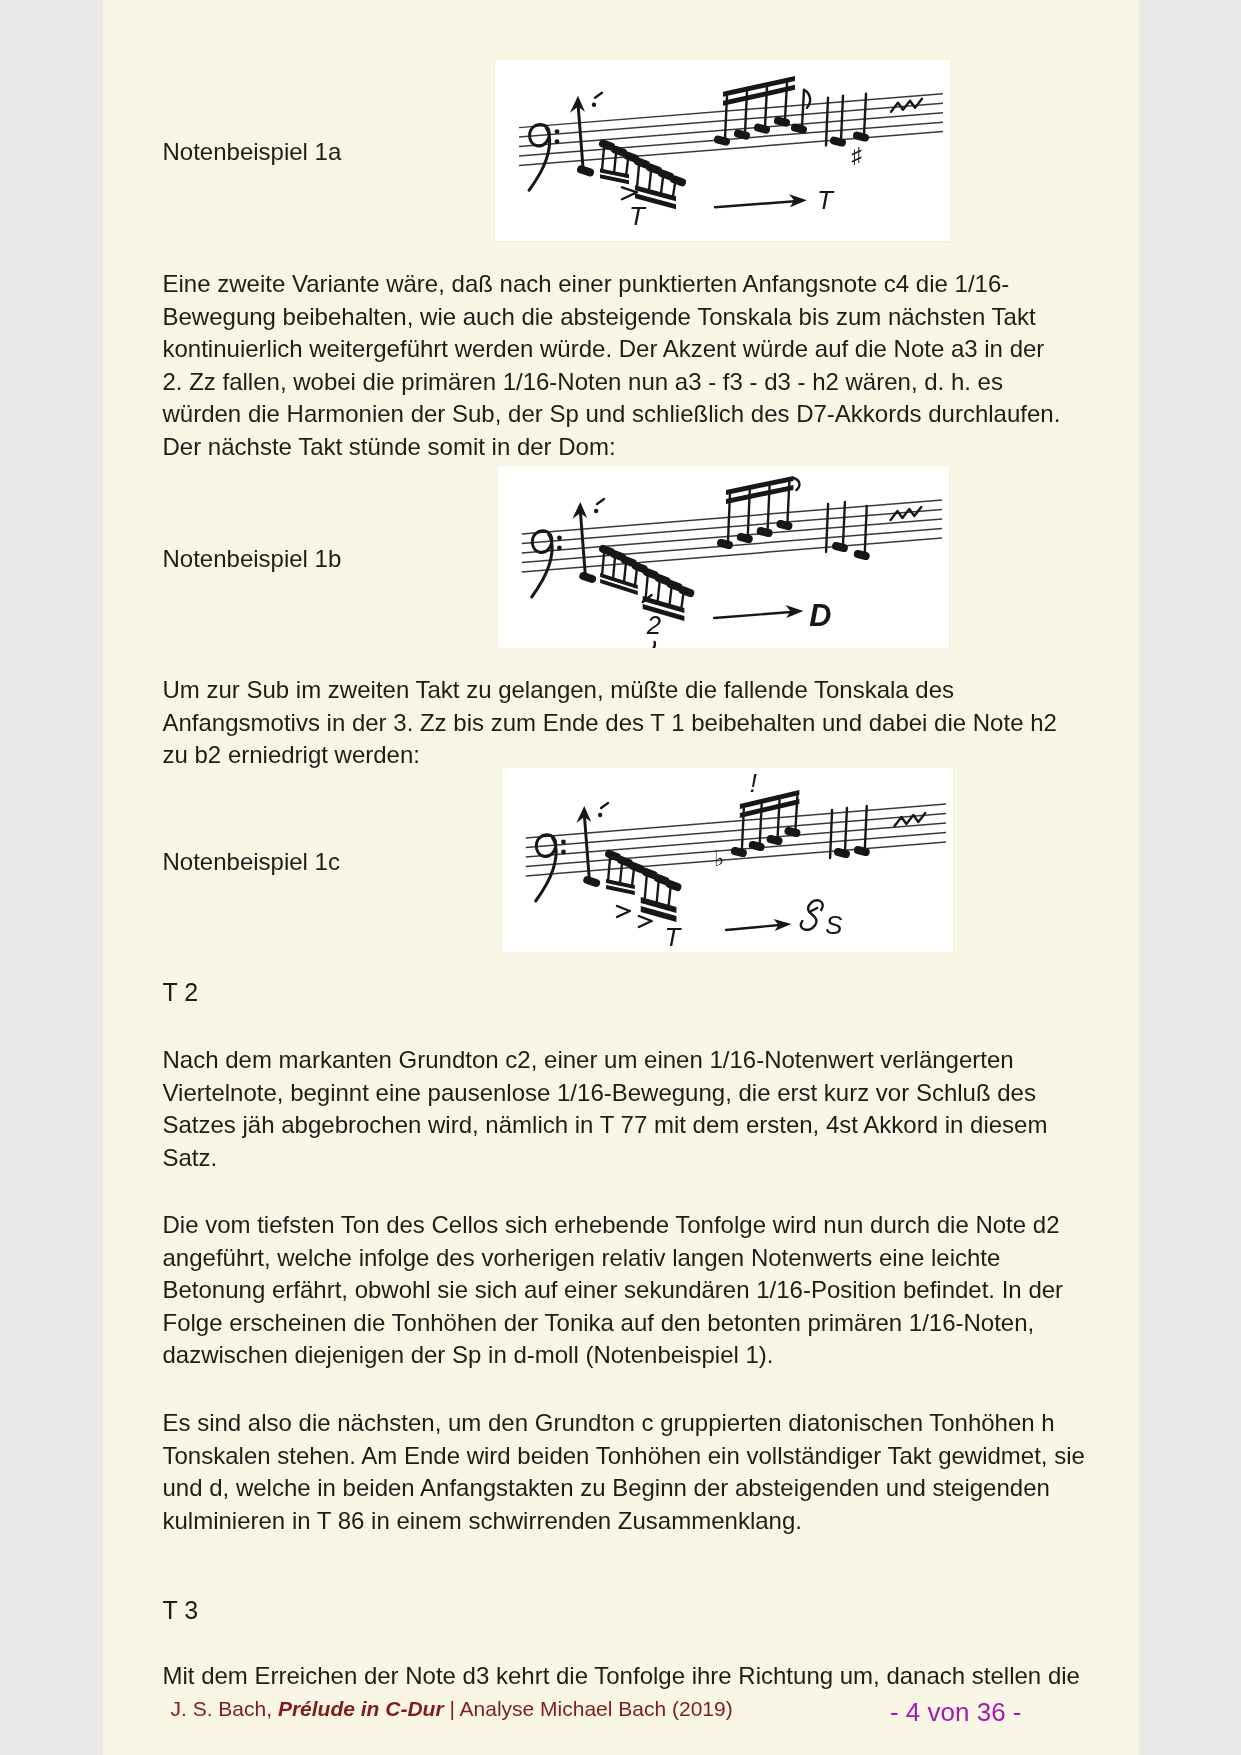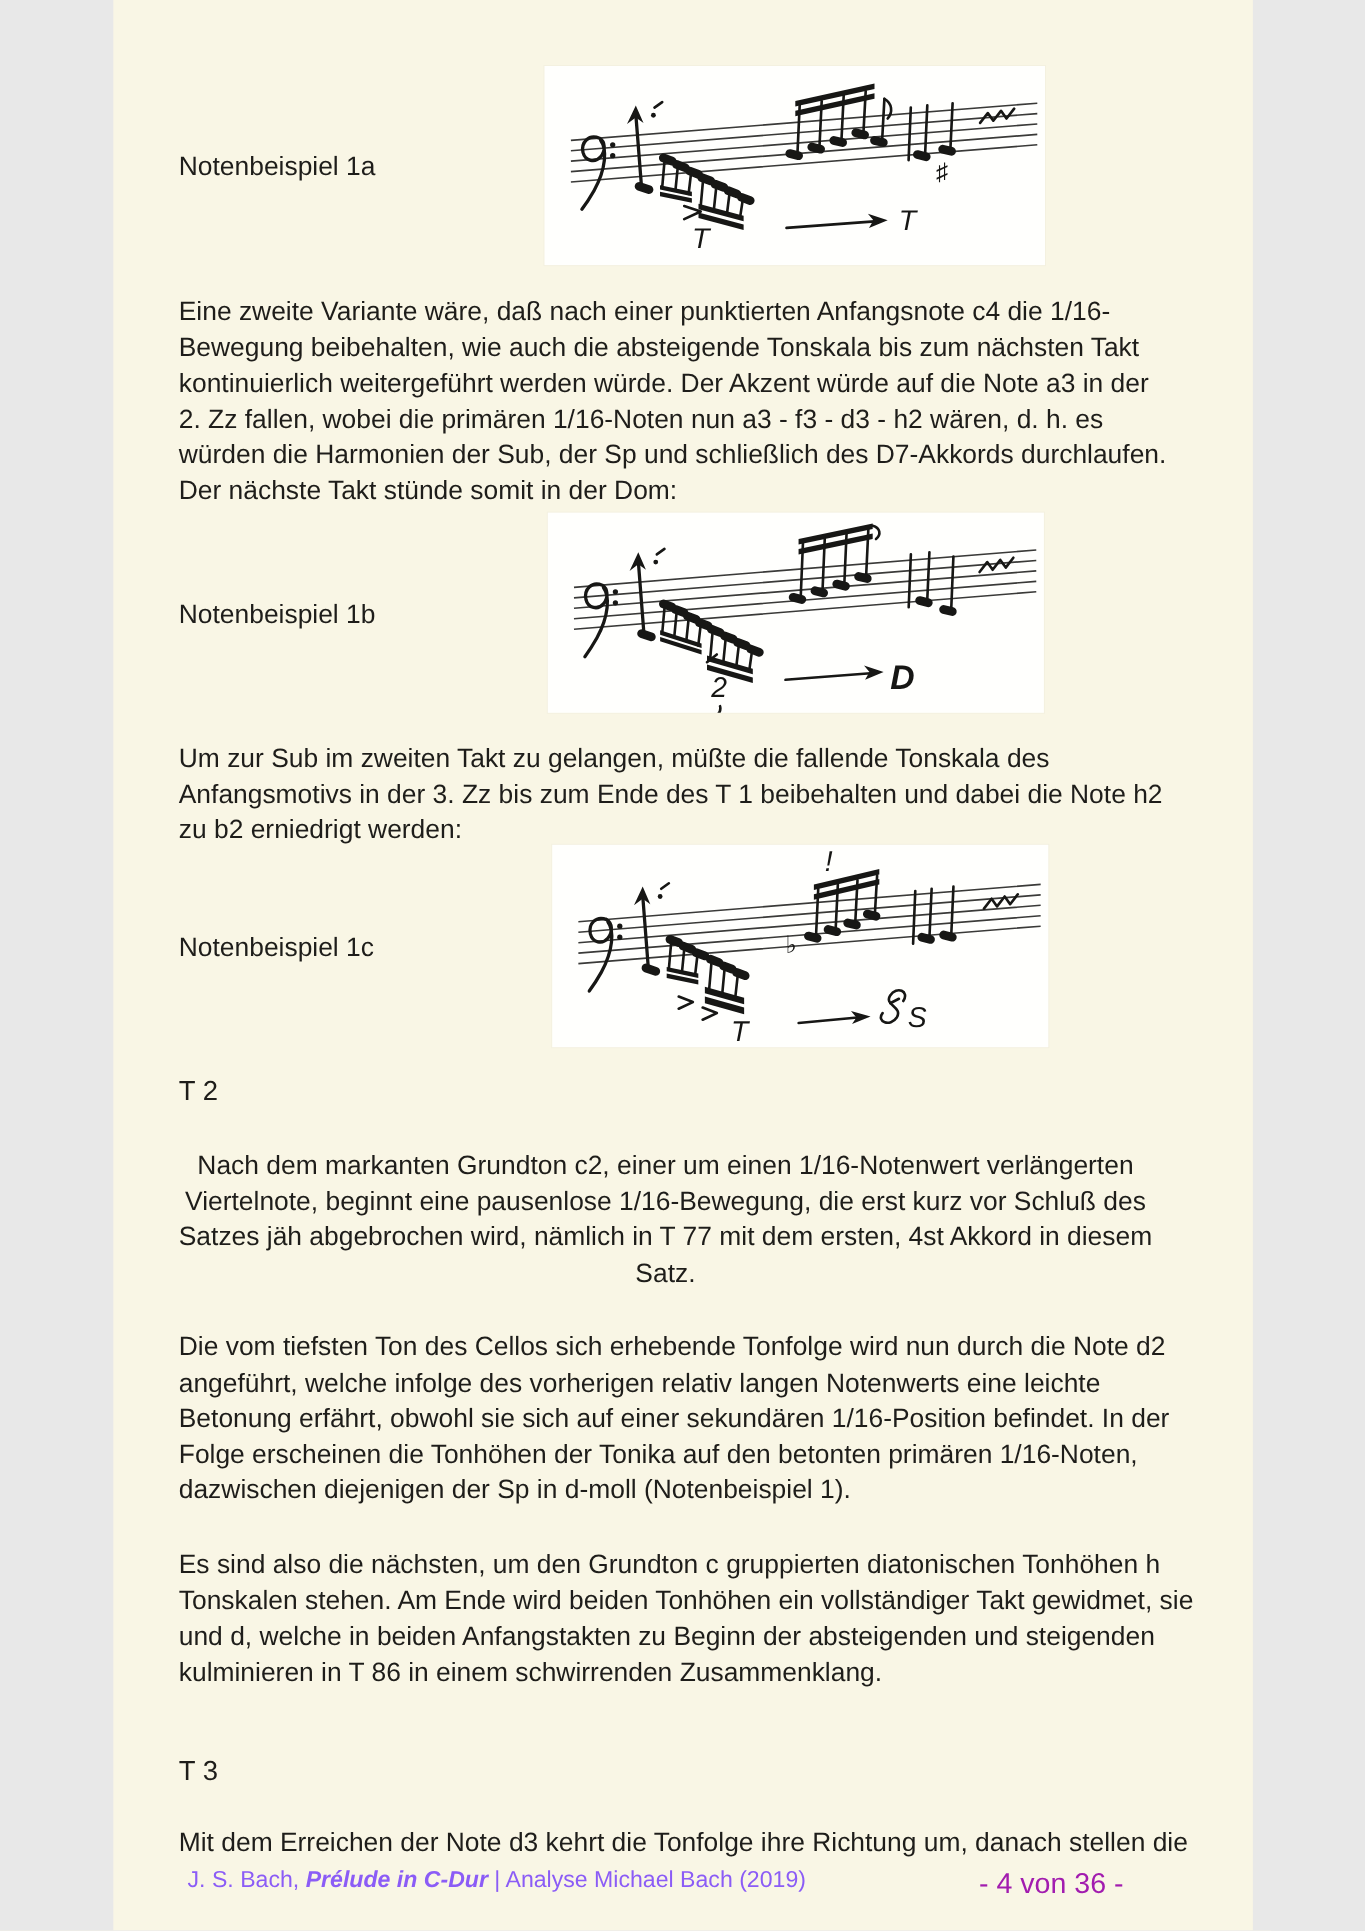--- a/index.html
+++ b/index.html
@@ -7,21 +7,21 @@
     position:relative;width:1036px;height:1755px;margin:0 auto;
     background:#f9f6e5;overflow:hidden;
     font-family:"Liberation Sans",sans-serif;color:#1e1d1a;
   }
   .fig-label{position:absolute;left:60px;font-size:24px;}
   .music{position:absolute;background:#fffffd;box-shadow:0 0 0 1px rgba(0,0,0,0.02);}
   .music svg{display:block;width:100%;height:100%;}
   .para{position:absolute;left:60px;font-size:24px;line-height:32.5px;}
   .para div{white-space:nowrap;}
   .heading{position:absolute;left:60px;font-size:25px;}
-  .footer-left{position:absolute;left:68px;top:1697px;font-size:21px;color:#8b5cf6;white-space:nowrap;}
+  .footer-left{position:absolute;left:68px;top:1697px;font-size:21px;color:#7f1d1d;white-space:nowrap;}
   .footer-right{position:absolute;right:117px;top:1697px;font-size:26px;color:#a21caf;white-space:nowrap;}
   .footer-title{font-weight:bold;font-style:italic;}
   
   .sline{stroke:#3a3a38;stroke-width:1.5;fill:none;}
   .s{stroke:#171715;stroke-width:3;fill:none;stroke-linecap:round;stroke-linejoin:round;}
   .s2{stroke:#171715;stroke-width:2.4;fill:none;stroke-linecap:round;stroke-linejoin:round;}
   .f{fill:#171715;stroke:none;}
   .h{stroke:#171715;stroke-width:8;stroke-linecap:round;fill:none;}
   .ann{font-family:"Liberation Sans",sans-serif;font-size:26px;font-style:italic;fill:#161614;}
   .annB{font-size:31px;font-weight:bold;}
@@ -213,21 +213,21 @@
           <path class="s2" d="M310,144 l8,-4"></path>
           <path class="s2" d="M322,142 C328,133 316,128 310,137 C304,146 322,147 316,157 C310,166 297,161 303,153"></path>
           <text class="ann" x="326" y="166" font-size="1" fill="transparent">S</text>
         </g>
       </g>
     </svg>
   </div>
 
   <div class="heading" style="top:978px;">T 2</div>
 
-  <div class="para" style="top:1044px;text-align:center;">
+  <div class="para" style="top:1044px;">
     <div>Nach dem markanten Grundton c2, einer um einen 1/16-Notenwert verlängerten</div>
     <div>Viertelnote, beginnt eine pausenlose 1/16-Bewegung, die erst kurz vor Schluß des</div>
     <div>Satzes jäh abgebrochen wird, nämlich in T 77 mit dem ersten, 4st Akkord in diesem</div>
     <div>Satz.</div>
   </div>
 
   <div class="para" style="top:1209px;">
     <div>Die vom tiefsten Ton des Cellos sich erhebende Tonfolge wird nun durch die Note d2</div>
     <div>angeführt, welche infolge des vorherigen relativ langen Notenwerts eine leichte</div>
     <div>Betonung erfährt, obwohl sie sich auf einer sekundären 1/16-Position befindet. In der</div>

